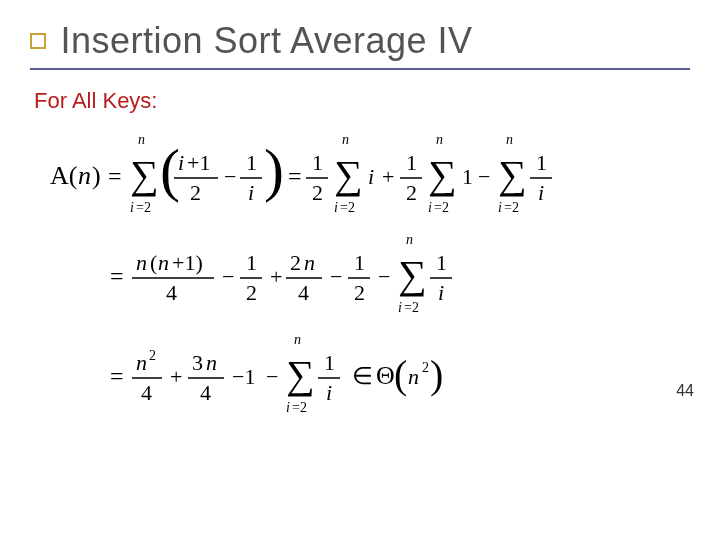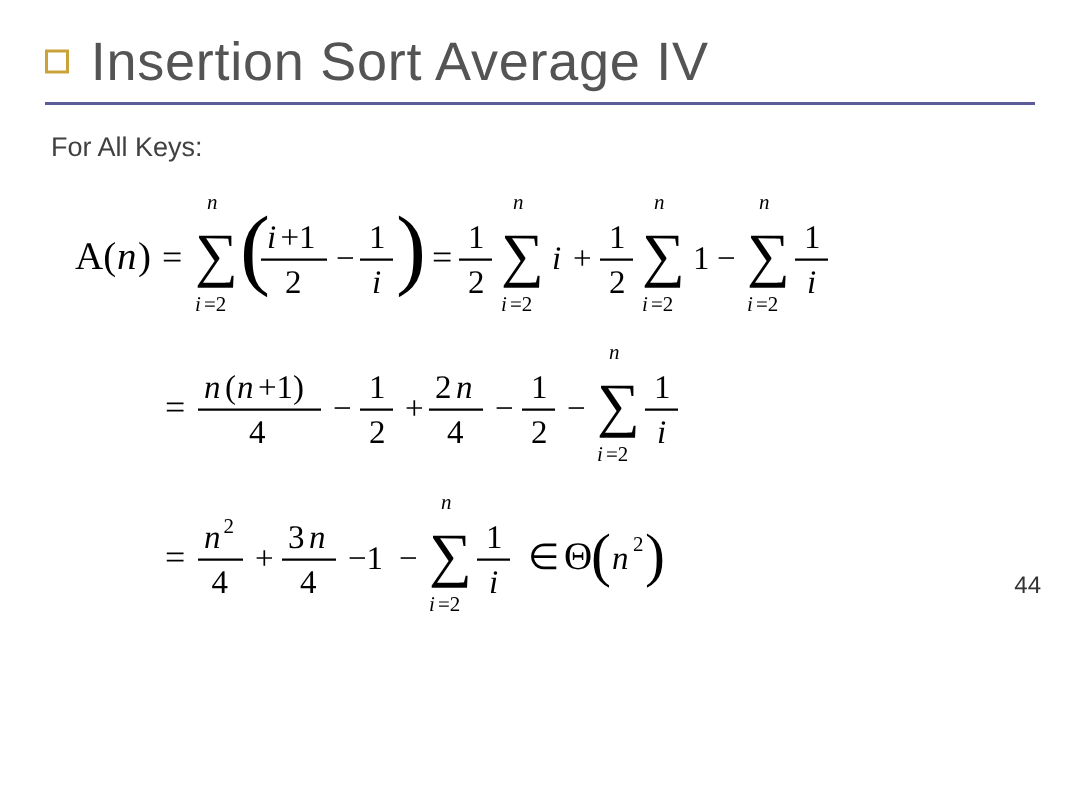--- a/index.html
+++ b/index.html
@@ -34,22 +34,22 @@
     top: -4px;
   }
   .title {
     display: inline-block;
     font-size: 36px;
     color: #545454;
     font-weight: 400;
     letter-spacing: 0.5px;
   }
   .subtitle {
-    font-size: 18px;
-    color: #404040;
+    font-size: 22px;
+    color: #b91c1c;
     margin: 6px 0 12px 4px;
   }
   .eq-block {
     text-align: center;
     margin: 0 auto;
   }
   .eq-block svg {
     display: block;
     margin: 0 auto;
   }

